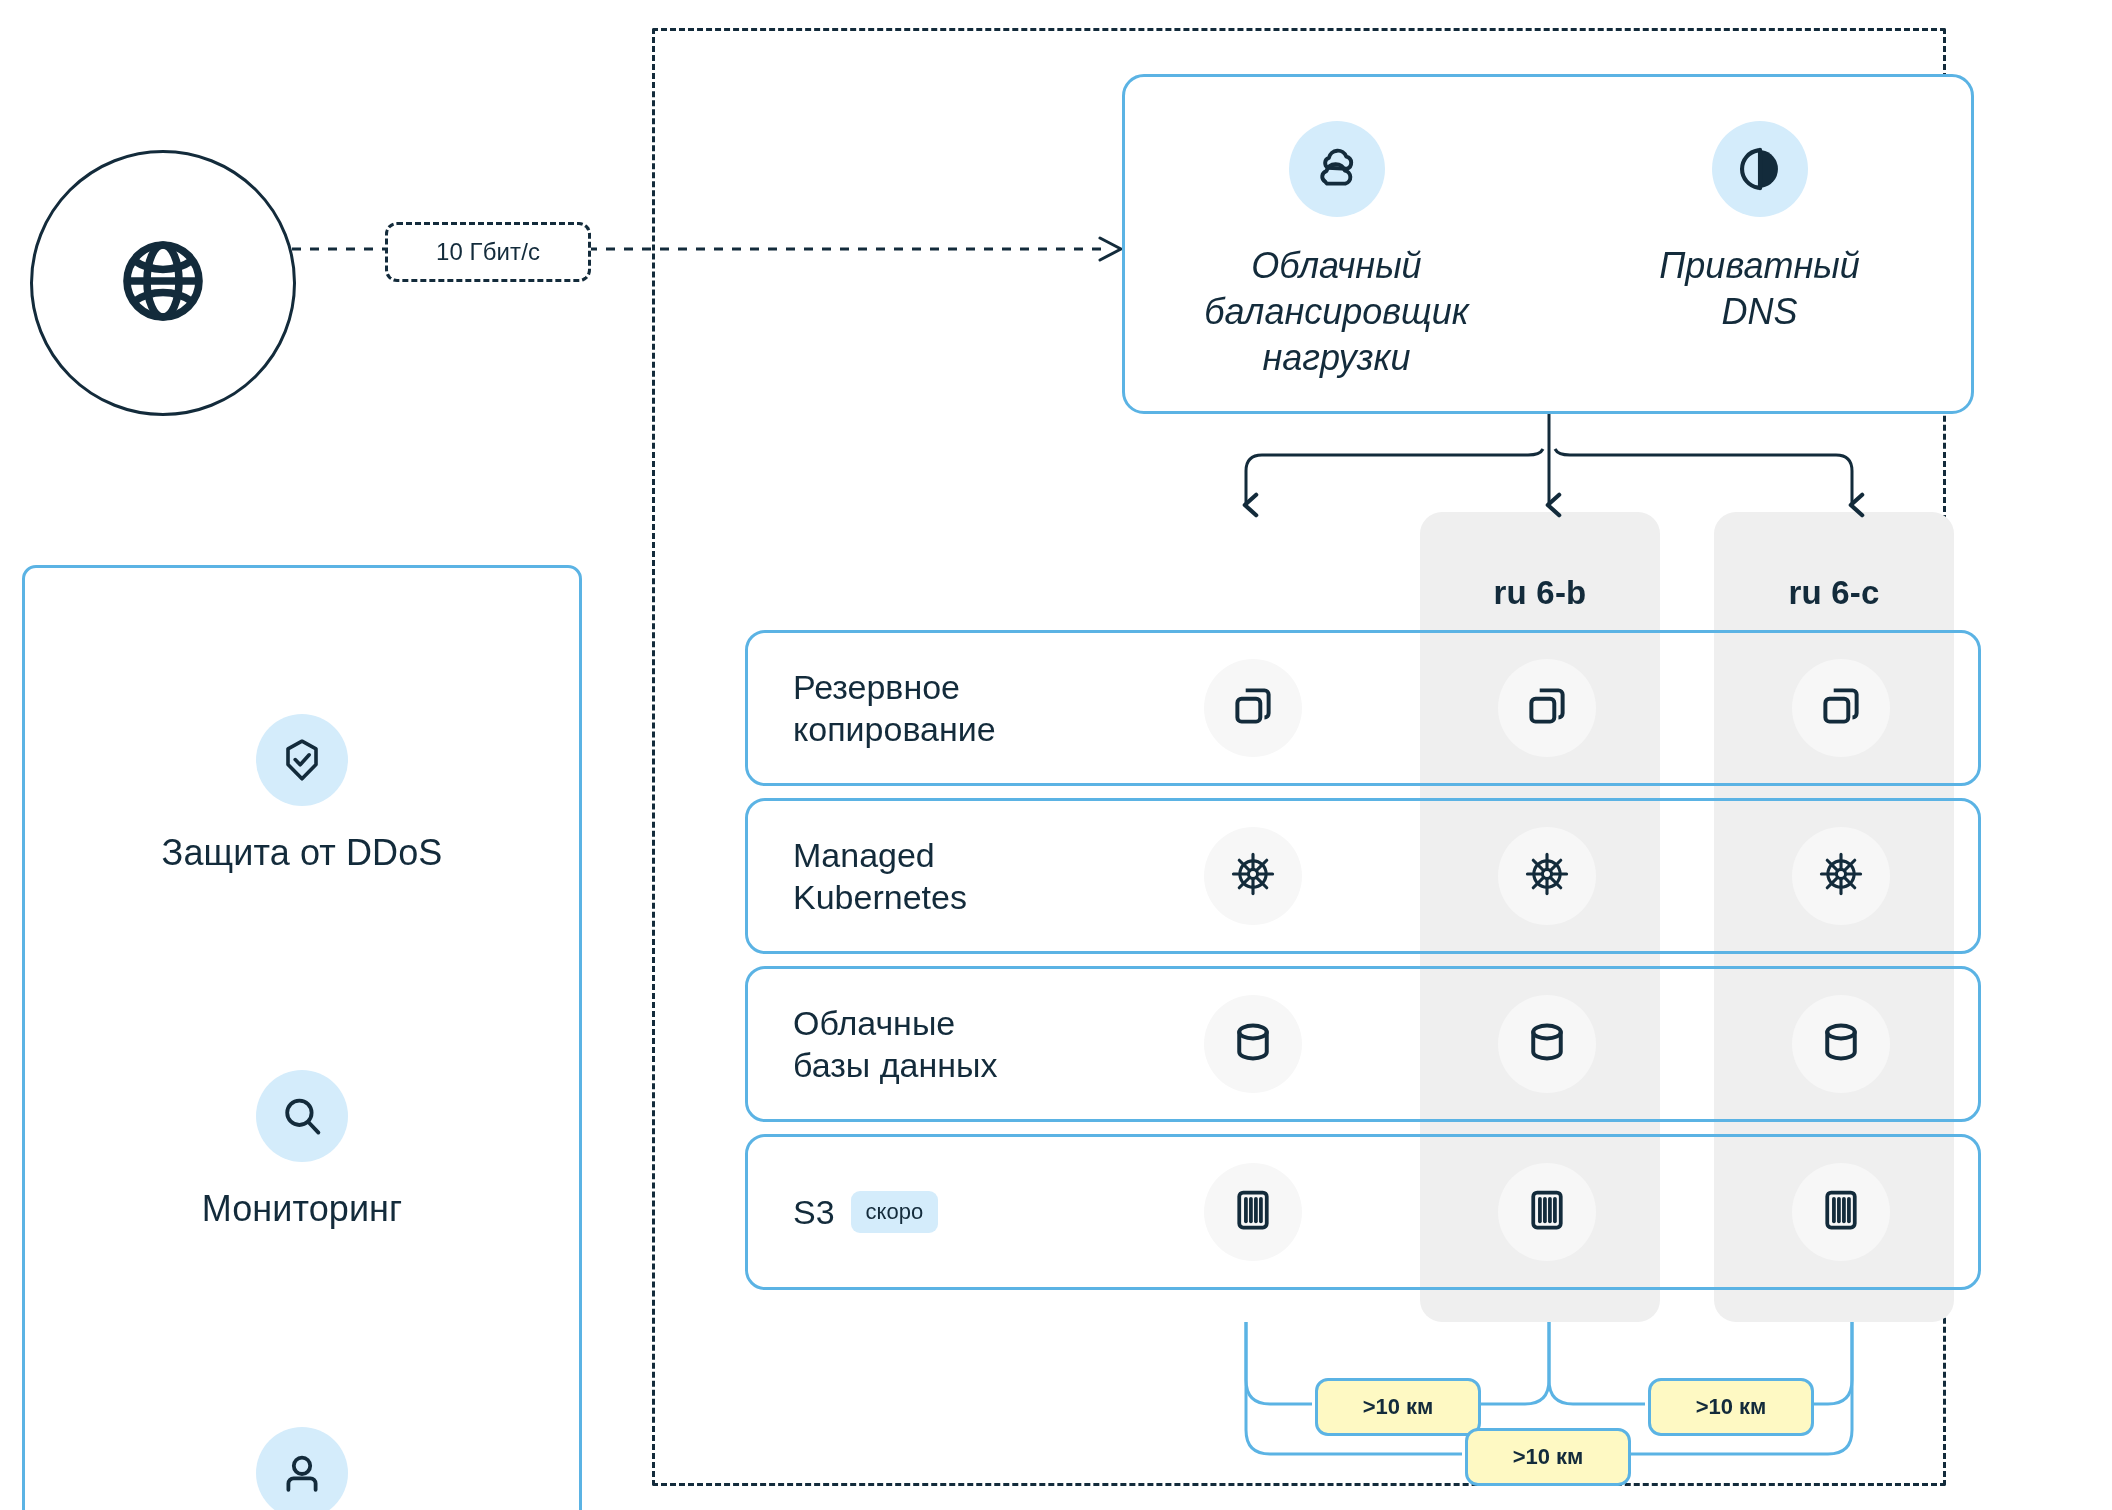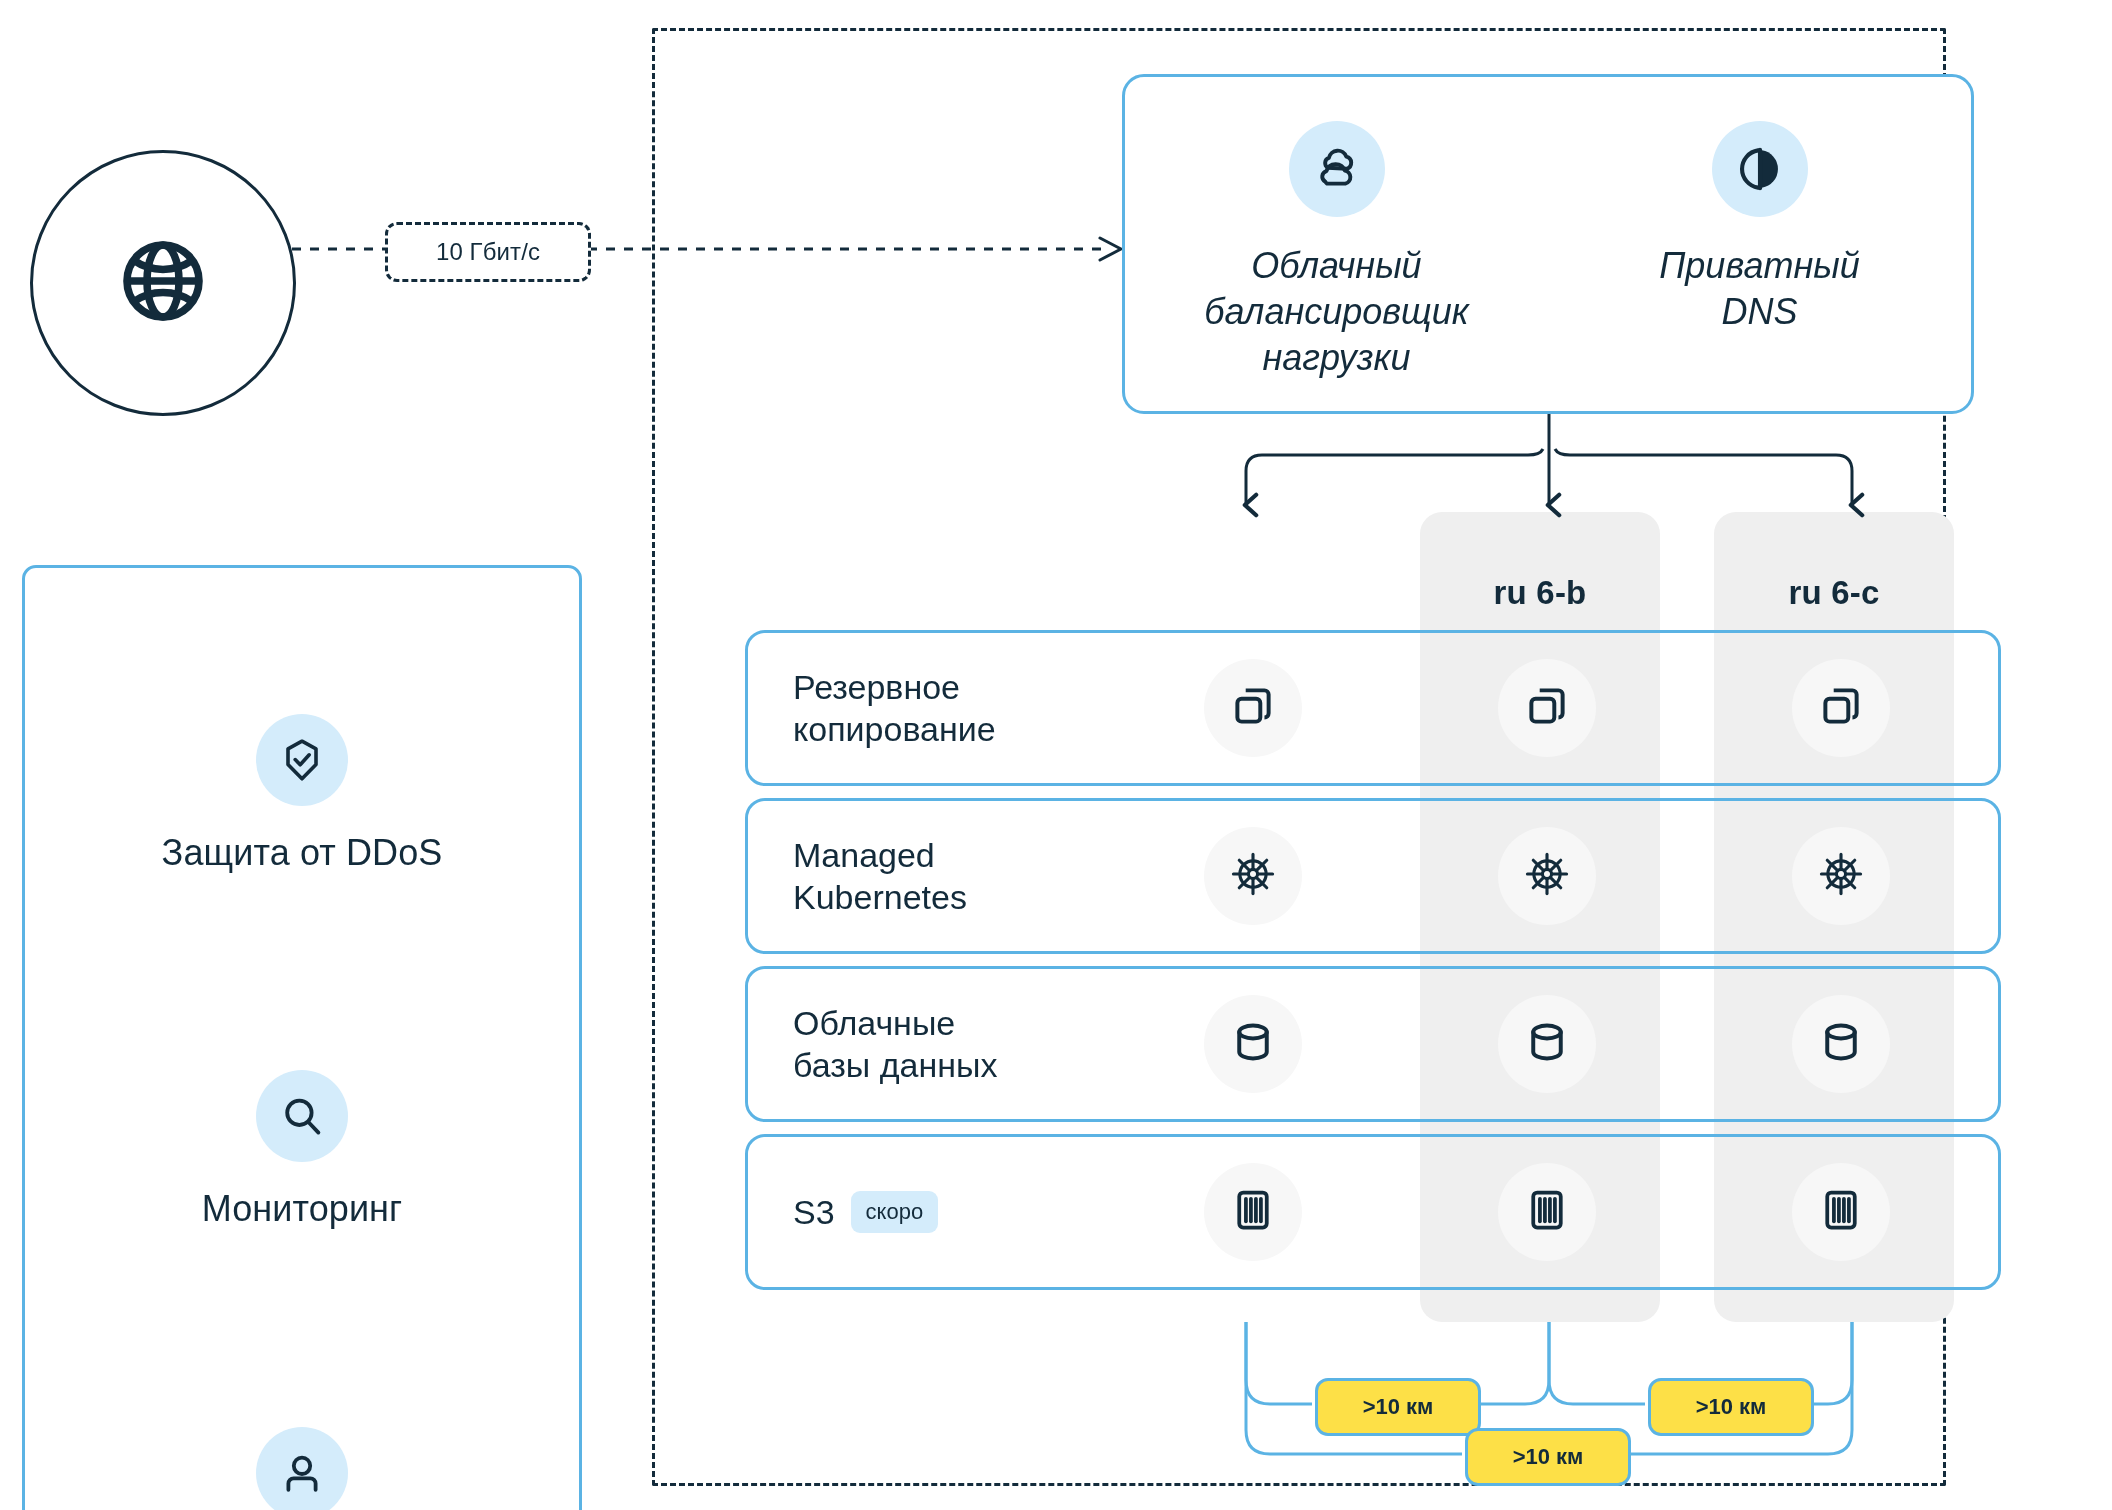--- a/index.html
+++ b/index.html
@@ -129,21 +129,20 @@
   #az-c { left: 1714px; }
 
   
   .svc-row {
     left: 745px;
     width: 1230px; height: 150px;
     border: 3px solid #5BB3E4;
     border-radius: 20px;
     background: transparent;
     z-index: 3;
-    padding-left: 20px;
   }
   #row-backup { top: 630px; }
   #row-k8s    { top: 798px; }
   #row-db     { top: 966px; }
   #row-s3     { top: 1134px; }
 
   .svc-row-label-bg {
     position: absolute;
     left: 0; top: 0;
     width: 378px; height: 100%;
@@ -184,21 +183,21 @@
   .cell-c { left: 1044px; }
 
   
   #connector-layer { left: 0; top: 0; z-index: 4; pointer-events: none; }
   #bracket-layer   { left: 0; top: 0; z-index: 2; pointer-events: none; }
   #link-layer      { left: 0; top: 0; z-index: 2; pointer-events: none; }
 
   .km-pill {
     border: 3px solid #5BB3E4;
     border-radius: 13px;
-    background: #fde047;
+    background: #fef9c3;
     height: 52px;
     display: flex; align-items: center; justify-content: center;
     font-size: 22px; font-weight: bold;
     color: #132B3B;
     z-index: 5;
   }
   #km-ab { left: 1315px; top: 1378px; width: 160px; }
   #km-bc { left: 1648px; top: 1378px; width: 160px; }
   #km-ac { left: 1465px; top: 1428px; width: 160px; }
 </style>

